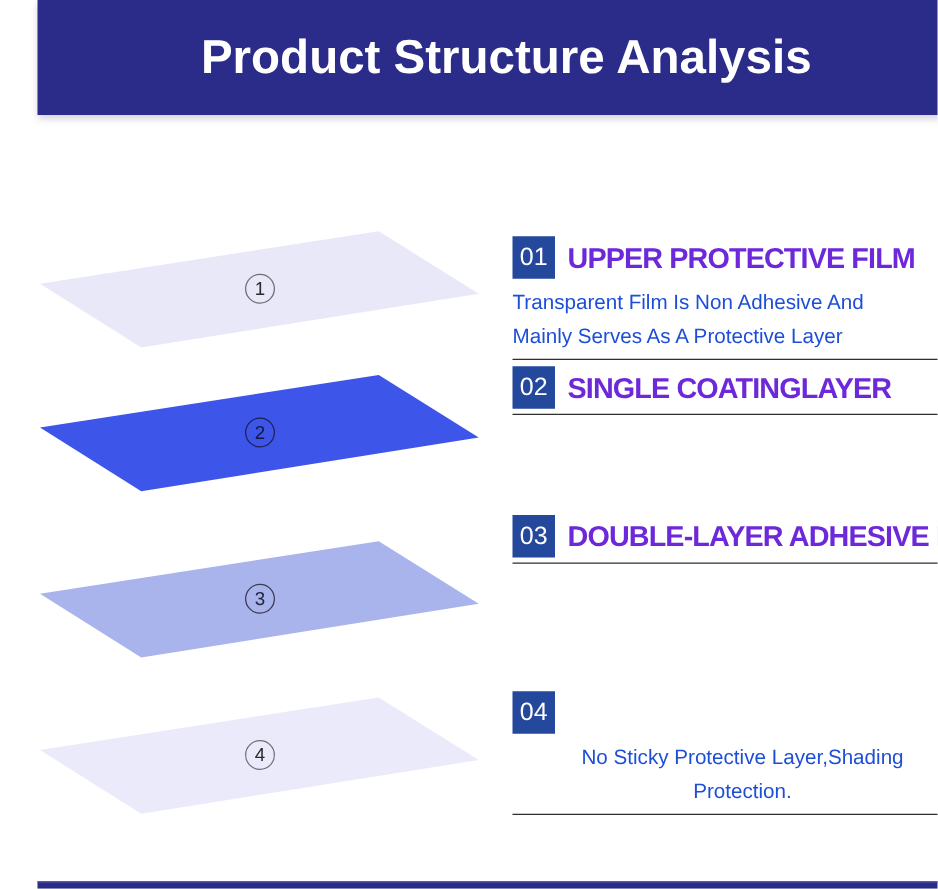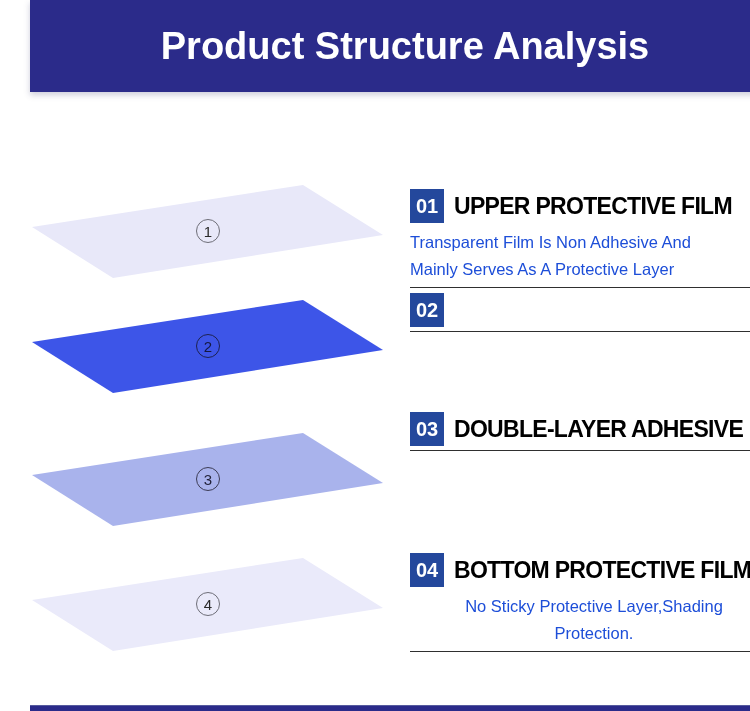--- a/index.html
+++ b/index.html
@@ -63,28 +63,28 @@
 
   .info-head {
     display: flex; align-items: center;
     height: 34px;
   }
   .badge {
     flex: 0 0 auto;
     width: 34px; height: 34px;
     background: #24489c;
     color: #ffffff;
-    font-size: 20px; font-weight: 700;
+    font-size: 20px; font-weight: 400;
     display: flex; align-items: center; justify-content: center;
   }
   .info-title {
     margin: 0 0 0 10px;
     font-size: 23px;
     font-weight: 700;
-    color: #000000;
+    color: #6d28d9;
     letter-spacing: -0.7px;
     white-space: nowrap;
   }
   .info-body {
     margin: 6px 0 0 0;
     font-size: 16.5px;
     line-height: 27px;
     color: #1d4ed8;
     white-space: pre-line;
   }
@@ -133,34 +133,34 @@
       <span class="badge">01</span>
       <h2 class="info-title">UPPER PROTECTIVE FILM</h2>
     </div>
     <p class="info-body">Transparent Film Is Non Adhesive And
 Mainly Serves As A Protective Layer</p>
   </section>
 
   <section class="info info-s2">
     <div class="info-head">
       <span class="badge">02</span>
+      <h2 class="info-title">SINGLE COATINGLAYER</h2>
     </div>
   </section>
 
   <section class="info info-s3">
     <div class="info-head">
       <span class="badge">03</span>
       <h2 class="info-title">DOUBLE-LAYER ADHESIVE LAYER</h2>
     </div>
   </section>
 
   <section class="info info-s4">
     <div class="info-head">
       <span class="badge">04</span>
-      <h2 class="info-title">BOTTOM PROTECTIVE FILM</h2>
     </div>
     <p class="info-body">No Sticky Protective Layer,Shading
 Protection.</p>
   </section>
 
   <div class="footer-strip"></div>
 
 </div>
 
 </body></html>

